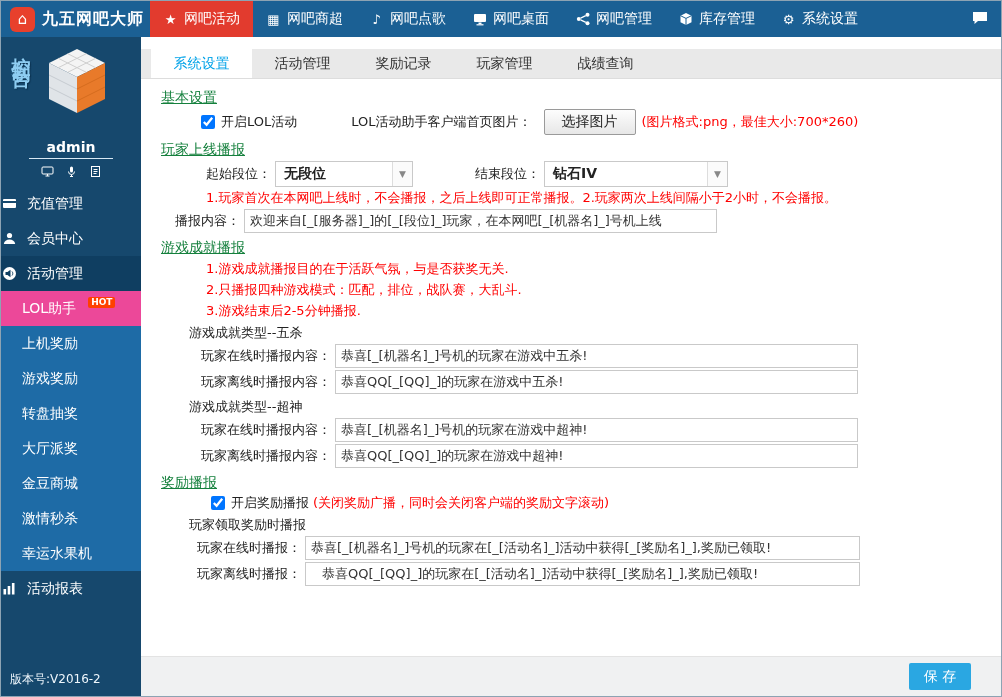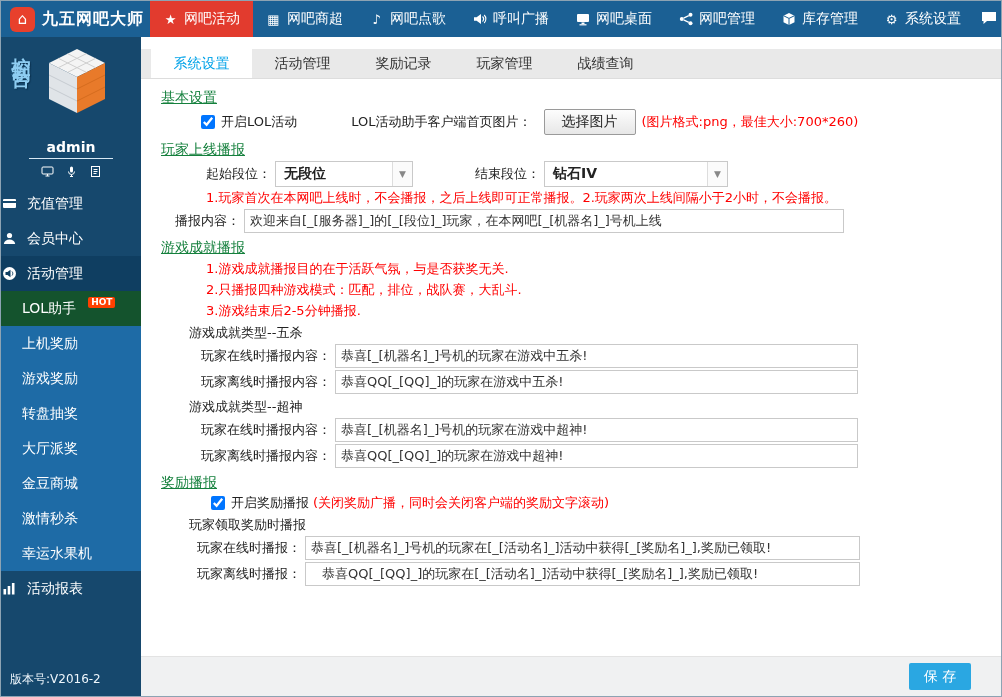--- a/index.html
+++ b/index.html
@@ -23,21 +23,21 @@
   .console{position:relative;height:100px;}
   .console-label{position:absolute;left:8px;top:6px;writing-mode:vertical-rl;text-orientation:upright;font-size:19px;font-weight:bold;color:#8ecdf2;letter-spacing:5px;text-shadow:1px 1px 1px #0c3453;}
   .cube{position:absolute;left:42px;top:6px;}
   .user{text-align:center;height:22px;}
   .user .name{display:inline-block;font-size:14px;font-weight:bold;border-bottom:1px solid #d8e8f4;padding:0 18px 3px;}
   .user-icons{display:flex;justify-content:center;gap:11px;margin:5px 0 6px;height:16px;align-items:center;}
   .nav .item{height:35px;display:flex;align-items:center;gap:9px;font-size:14px;cursor:pointer;}
   .nav .item .nico{width:17px;display:inline-flex;justify-content:center;}
   .nav .item.sub{background:#1e6ba6;padding-left:21px;}
   .nav .item.parent{background:#0f3e61;}
-  .nav .item.selected{background:#14532d;}
+  .nav .item.selected{background:#ec4899;}
   .badge{background:#ff4000;color:#fff;font-size:9px;font-weight:bold;padding:1px 3px;border-radius:2px;margin-left:3px;transform:translateY(-6px);display:inline-block;line-height:1.1;}
   .version{position:absolute;bottom:8px;left:9px;font-size:12px;color:#eef6fc;}
 
   
   .main{position:absolute;top:36px;left:140px;right:0;bottom:0;background:#fff;}
   .tabbar{margin-top:12px;height:29px;background:#e9e9e9;display:flex;border-bottom:1px solid #ddd;padding-left:10px;}
   .tab{width:101px;display:flex;align-items:center;justify-content:center;font-size:14px;color:#333;cursor:pointer;}
   .tab.active{background:#fff;color:#00a2e8;}
   .content{padding:4px 0 0 20px;color:#222;}
   .sec-h{color:#15803d;font-size:14px;margin:6px 0 2px;text-decoration:underline;}
@@ -79,30 +79,20 @@
         <span class="ico">▦</span>
         <span>网吧商超</span>
       </div>
       <div class="mi">
         <span class="ico">♪</span>
         <span>网吧点歌</span>
       </div>
       <div class="mi">
         <span class="ico">
             <svg width="14" height="14" viewBox="0 0 14 14">
-              <path fill="#fff" d="M1 5.2v3.6h2.6L8 12V2L3.6 5.2H1z"></path>
-              <path fill="none" stroke="#fff" stroke-width="1.1" d="M9.5 4.5c1.4 1.4 1.4 3.6 0 5"></path>
-              <path fill="none" stroke="#fff" stroke-width="1.1" d="M11.2 3c2.2 2.2 2.2 5.8 0 8"></path>
-            </svg>
-          </span>
-        <span>呼叫广播</span>
-      </div>
-      <div class="mi">
-        <span class="ico">
-            <svg width="14" height="14" viewBox="0 0 14 14">
               <rect x="1" y="2" width="12" height="8" rx="1" fill="#fff"></rect>
               <rect x="5.5" y="10.5" width="3" height="1.6" fill="#fff"></rect>
               <rect x="3.5" y="12.2" width="7" height="1.2" fill="#fff"></rect>
             </svg>
           </span>
         <span>网吧桌面</span>
       </div>
       <div class="mi">
         <span class="ico">
             <svg width="14" height="14" viewBox="0 0 14 14">
@@ -271,21 +261,21 @@
         </span>
         <span class="lbl" style="margin-left:62px;">结束段位：</span>
         <span class="select sel-end">
           <span class="val">钻石IV</span>
           <span class="arr">▼</span>
         </span>
       </div>
       <div class="row r-note red">1.玩家首次在本网吧上线时，不会播报，之后上线即可正常播报。2.玩家两次上线间隔小于2小时，不会播报。</div>
       <div class="row r-bc">
         <span class="lbl">播报内容：</span>
-        <input type="text" class="tb" style="width: 600px;" value="欢迎来自[_[服务器]_]的[_[段位]_]玩家，在本网吧[_[机器名]_]号机上线">
+        <input type="text" class="tb" style="width: 473px;" value="欢迎来自[_[服务器]_]的[_[段位]_]玩家，在本网吧[_[机器名]_]号机上线">
       </div>
 
       <div class="sec-h">游戏成就播报</div>
       <div class="note red">1.游戏成就播报目的在于活跃气氛，与是否获奖无关.</div>
       <div class="note red">2.只播报四种游戏模式：匹配，排位，战队赛，大乱斗.</div>
       <div class="note red">3.游戏结束后2-5分钟播报.</div>
 
       <div class="sub-title">游戏成就类型--五杀</div>
       <div class="row r-ach">
         <span class="lbl">玩家在线时播报内容：</span>

